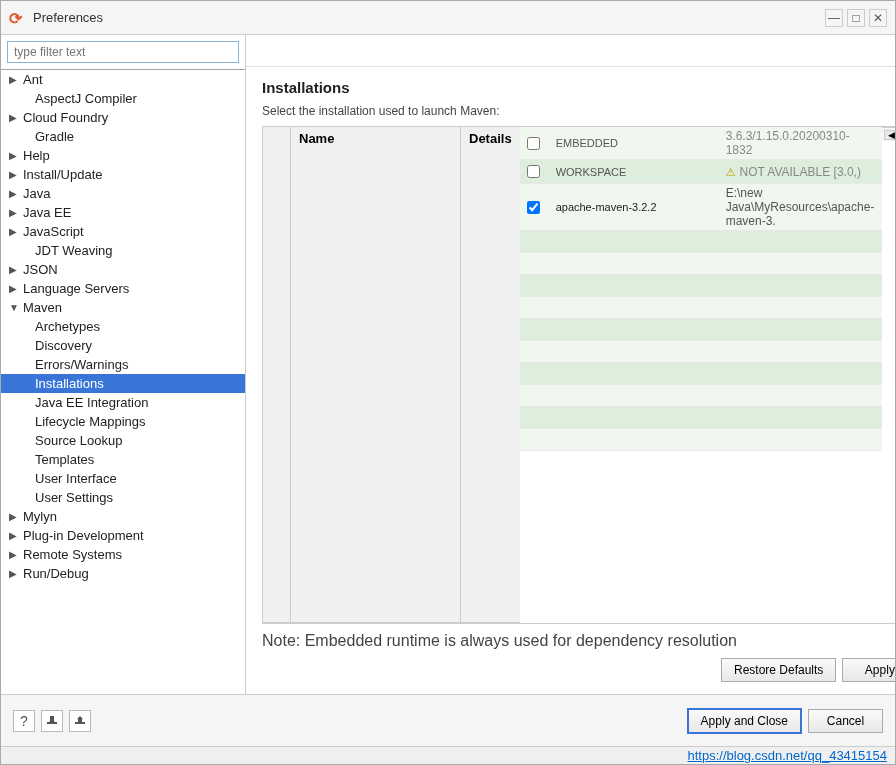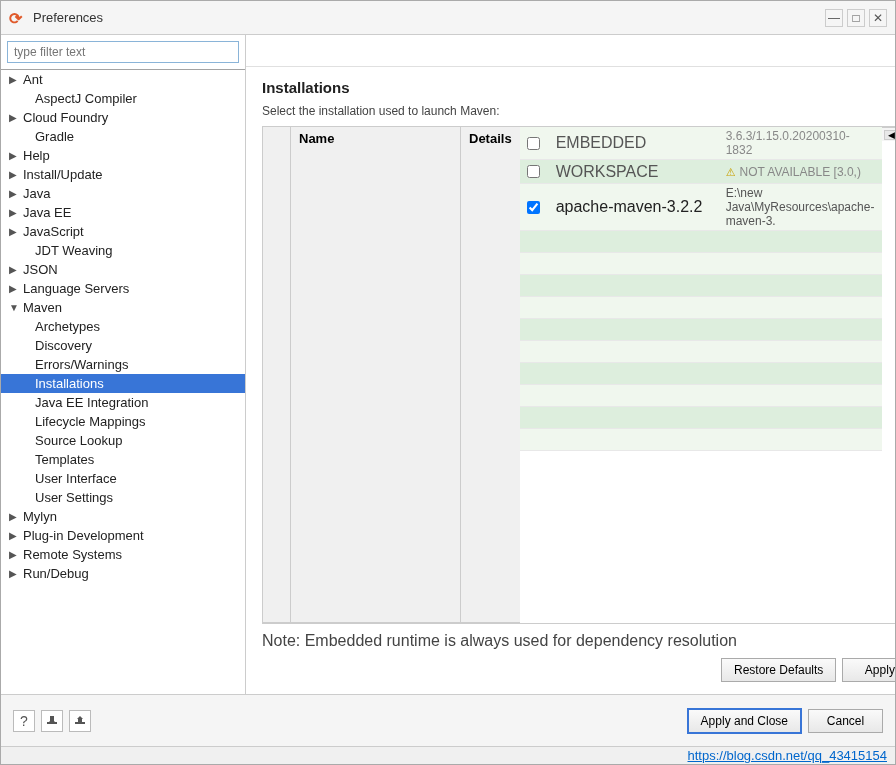--- a/index.html
+++ b/index.html
@@ -166,21 +166,21 @@
     }
     .table-row {
       display: flex;
       align-items: center;
       border-bottom: 1px solid #e8e8e8;
       min-height: 24px;
     }
     .table-row:nth-child(odd) { background: #f0f7ee; }
     .table-row:nth-child(even) { background: #ddeedd; }
     .table-row .col-check { width: 28px; flex-shrink: 0; padding: 2px 4px; display: flex; align-items: center; justify-content: center; }
-    .table-row .col-name { width: 170px; flex-shrink: 0; padding: 2px 8px; color: #555; font-size: 16px; }
+    .table-row .col-name { width: 170px; flex-shrink: 0; padding: 2px 8px; color: #555; font-size: 11px; }
     .table-row .col-details { flex: 1; padding: 2px 8px; color: #888; font-size: 12px; }
     .table-row.checked .col-name { color: #222; }
     .table-row.checked .col-details { color: #555; }
     .table-row .warning-icon { color: #c8a000; margin-right: 4px; font-size: 11px; }
     .empty-row {
       height: 22px;
       background: #f0f7ee;
       border-bottom: 1px solid #e8e8e8;
     }
     .empty-row:nth-child(even) { background: #ddeedd; }

